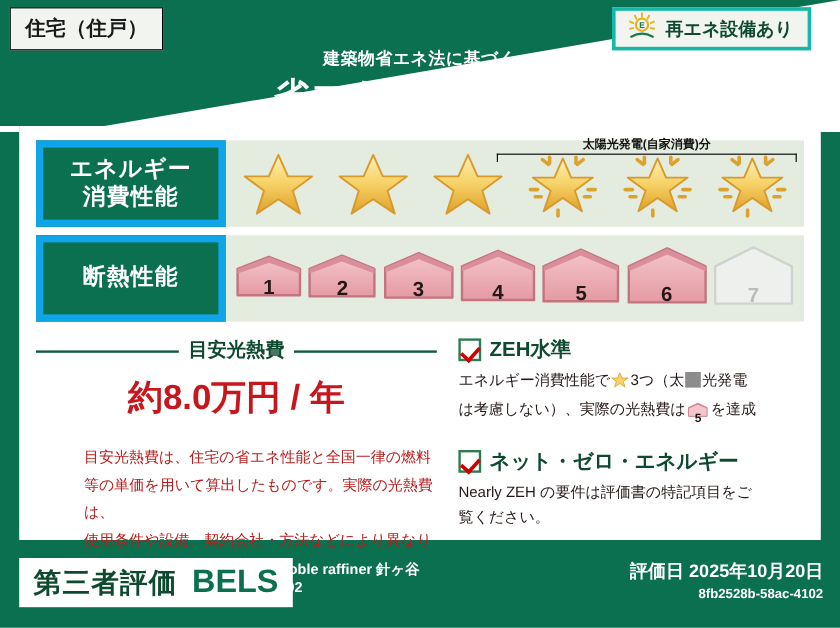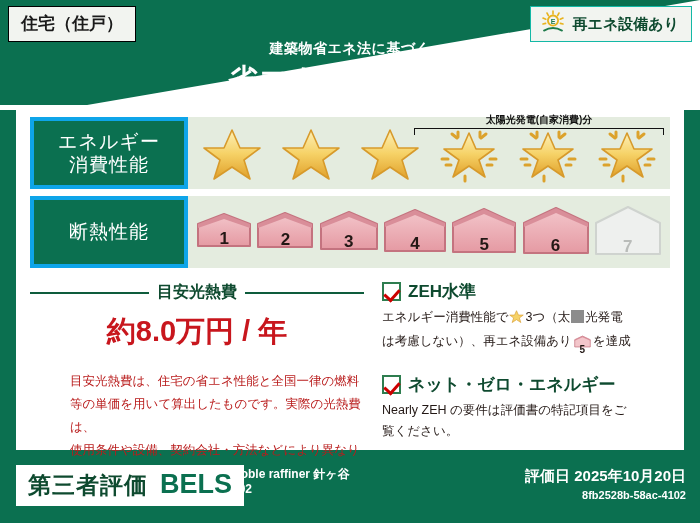--- a/index.html
+++ b/index.html
@@ -22,23 +22,23 @@
     background: #f2f4f0; color: #1a1a1a;
     border: 1px solid #000000;
     font-size: 17px; font-weight: bold;
     padding: 5px 12px 6px 12px;
     letter-spacing: 0px;
     z-index: 6;
   }
 
   
   .tag-renew {
-    position: absolute; right: 8px; top: 6px;
+    position: absolute; right: 24px; top: 6px;
     background: #f2f4f0;
-    border: 1px solid #14b8a6;
+    border: 3px solid #14b8a6;
     height: 36px;
     display: flex; align-items: center; gap: 7px;
     padding: 0 12px 0 9px;
     z-index: 6;
   }
   .tag-renew .txt {
     font-size: 15px; font-weight: bold; color: #0e4a2f; white-space: nowrap;
   }
 
   
@@ -76,23 +76,23 @@
     display: flex; align-items: stretch;
     background: #e4ecdf;
     height: 72px;
   }
   .row + .row { margin-top: 7px; }
   .row-label {
     width: 158px; flex: none;
     background: #0b7050; color: #fff;
     display: flex; flex-direction: column;
     align-items: center; justify-content: center;
-    font-size: 19px; font-weight: normal; line-height: 1.22;
+    font-size: 19px; font-weight: bold; line-height: 1.22;
     letter-spacing: 1px;
-    border: 4px solid #0ea5e9;
+    border: 6px solid #0ea5e9;
   }
   .row-body { flex: 1; position: relative; }
 
   
   .solar-note {
     position: absolute; right: 6px; top: -4px; width: 250px;
     text-align: center;
   }
   .solar-note .cap {
     font-size: 10px; font-weight: bold; color: #111; white-space: nowrap;
@@ -418,21 +418,21 @@
       <div class="col-right">
 
         <div class="zeh-block">
           <div class="zeh-head">
             <span class="chk"></span>
             <span class="zeh-title">ZEH水準</span>
           </div>
           <div class="zeh-text">
             <span>エネルギー消費性能で</span><span class="inline-ico"><svg width="15" height="15" viewBox="0 0 62 58">
                   <polygon points="31,5 39,23 59,23 43,35 49,54 31,42 13,54 19,35 3,23 23,23" fill="#f6d267" stroke="#d79a2b" stroke-width="2.5" stroke-linejoin="round"></polygon>
-                </svg></span><span>3つ（太</span><span class="redact"></span><span>光発電</span><br><span>は考慮しない）、再エネ設備あり</span><span class="mini-grade"><svg width="17" height="15" viewBox="0 0 70 51">
+                </svg></span><span>3つ（太</span><span class="redact"></span><span>光発電</span><br><span>は考慮しない）、実際の光熱費は</span><span class="mini-grade"><svg width="17" height="15" viewBox="0 0 70 51">
                   <polygon points="35,3 67,18 67,48 3,48 3,18" fill="#f3c6cb" stroke="#c4737f" stroke-width="3" stroke-linejoin="round"></polygon>
                   <polygon points="35,3 67,18 67,22 35,8 3,22 3,18" fill="#d98e99"></polygon>
                 </svg><span class="n">5</span></span><span>を達成</span>
           </div>
         </div>
 
         <div class="zeh-block">
           <div class="zeh-head">
             <span class="chk"></span>
             <span class="zeh-title">ネット・ゼロ・エネルギー</span>

